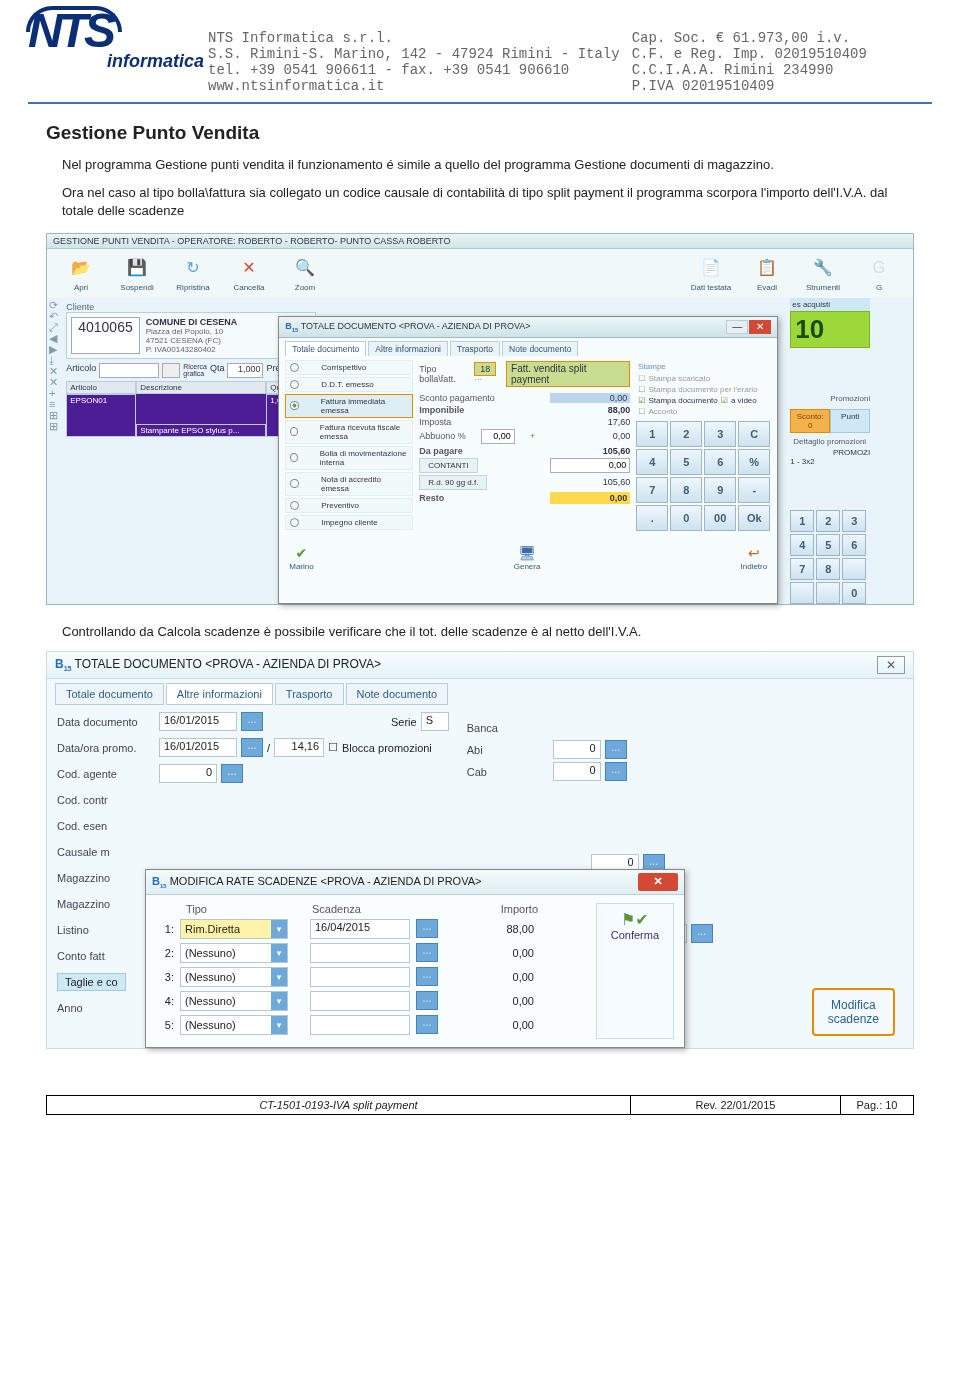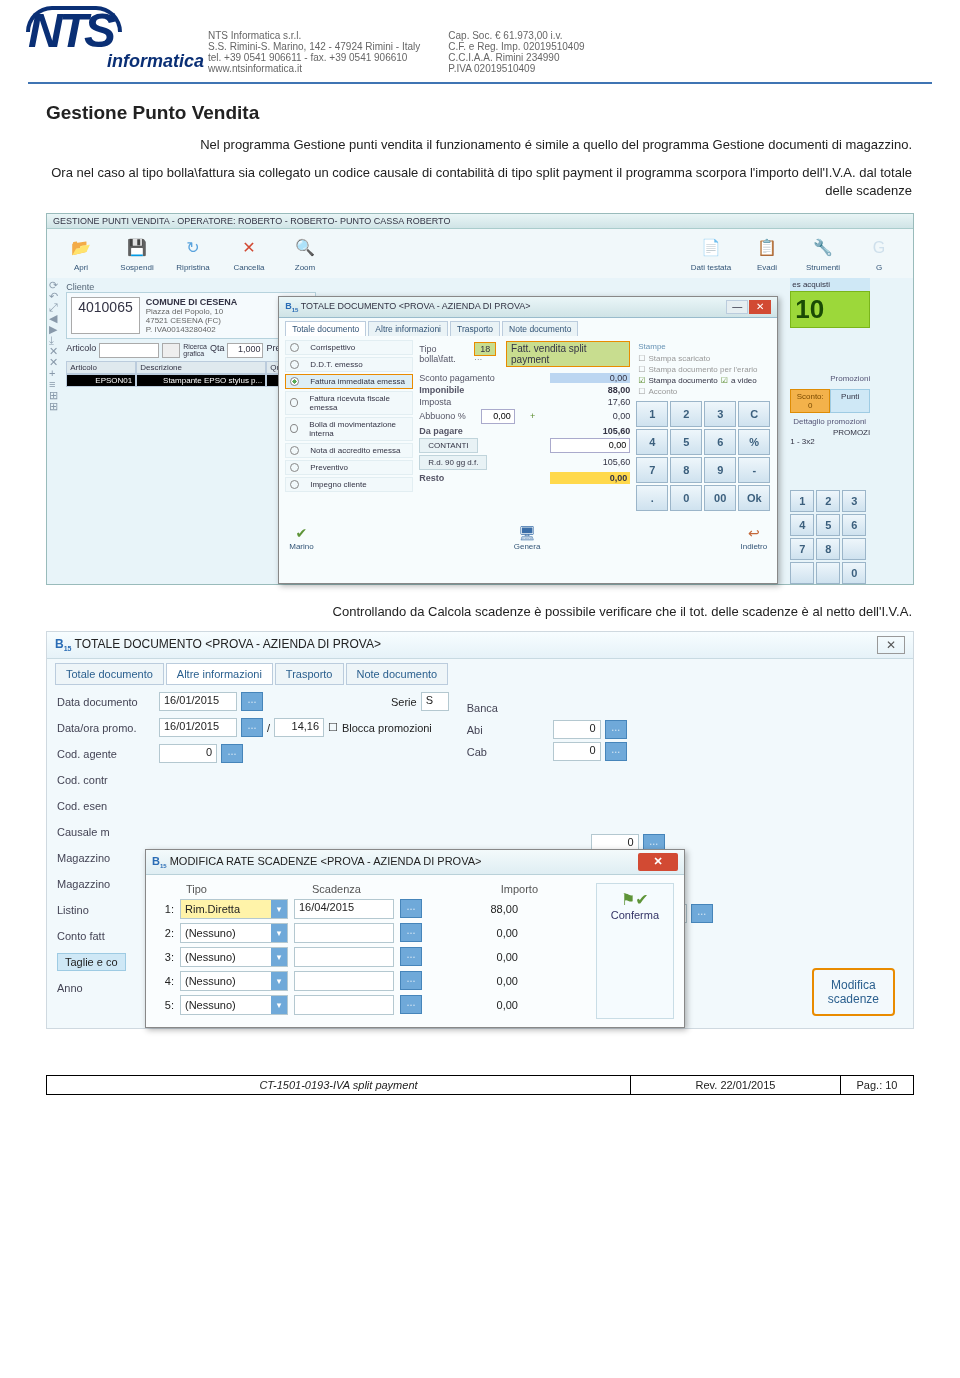--- a/index.html
+++ b/index.html
@@ -10,61 +10,61 @@
   .page { padding: 0 0 0 0; }
   
   .hdr { display:flex; padding: 12px 28px 4px 28px; }
   .logo-wrap { flex: 0 0 180px; }
   .logo { color:#0a2f75; font-style:italic; font-weight:bold; }
   .logo .big { font-size:48px; line-height:0.8; letter-spacing:-4px; }
   .logo .arc-t { display:inline-block; position:relative; }
   .logo .arc-t::before { content:""; position:absolute; top:-6px; left:-2px; width:88px; height:22px;
     border:4px solid #0a2f75; border-bottom:none; border-top-left-radius:40px; border-top-right-radius:40px; }
   .logo .sub { display:block; font-size:18px; text-align:right; padding-right:4px; }
-  .hdr-info { flex:1; display:flex; font-size:10px; color:#666; gap:28px; padding-top:18px; }
+  .hdr-info { flex:1; display:flex; font-size:14px; color:#666; gap:12px; padding-top:18px;font-family:Liberation Mono, monospace; }
   .hdr-info div { white-space:pre-line; }
   .hr { height:2px; background:#3f74b3; margin:4px 28px 18px; }
 
   
   .content { padding: 0 46px; }
   h2 { font-size:19px; margin:0 0 12px; }
-  p { font-size:13px; margin:0 2px 10px; line-height:1.4;text-align:right; }
+  p { font-size:13px; margin:0 16px 10px; line-height:1.4; }
 
   
   .ss1 { border:1px solid #9bb; margin:12px 0 18px; background:#e8f4f9; font-size:9px; color:#334; }
   .ss1 .titlebar { background:linear-gradient(#e9f5f6,#d0e4e6); border-bottom:1px solid #acc; padding:2px 6px; font-size:9px; }
   .ss1 .toolbar { display:flex; gap:4px; padding:6px 8px; background:#f1f8fa; align-items:center; }
   .tb-btn { display:flex; flex-direction:column; align-items:center; width:52px; gap:2px; }
   .tb-icn { width:26px; height:26px; border-radius:4px; display:flex; align-items:center; justify-content:center; font-size:16px; }
   .ss1 .leftcol { flex:1; padding:4px 6px; }
   .ss1 .sec-lbl { color:#567; font-size:9px; }
   .clientbox { background:#f5fafd; border:1px solid #b6d2dd; padding:4px; display:flex; gap:6px; margin-bottom:4px; }
   .cb-code { border:1px solid #aaa; background:#fff; padding:1px 6px; font-size:14px; }
   .cb-addr { font-size:8px; color:#666; }
   .artrow { display:flex; gap:3px; margin:3px 0; }
   .artrow .fld { border:1px solid #aaa; background:#fff; height:15px; }
   .grid { margin-top:3px; }
   .grid .gh { display:flex; background:#dfe9ee; }
   .grid .gh div, .grid .gr div { border:1px solid #bcd; padding:1px 3px; font-size:8px; }
   .grid .gr { display:flex; }
-  .grid .sel { background:#000000; color:#fff;text-align:right; }
+  .grid .sel { background:#4c1d95; color:#fff; }
   .leftbar { display:flex; flex-direction:column; gap:1px; padding:2px; }
   .leftbar span { color:#89a; font-size:11px; line-height:10px; }
 
   
   .dlg1 { position:relative; margin-left:-50px; margin-top:18px; width:500px; background:#f7fcfd; border:1px solid #888; box-shadow:2px 2px 6px rgba(0,0,0,.3); }
   .dlg1 .dt { background:linear-gradient(#eaf6f8,#cfe3e6); border-bottom:1px solid #9bc; padding:3px 6px; display:flex; align-items:center; justify-content:space-between; }
   .dlg1 .dt .cls { display:flex; gap:1px; }
   .dlg1 .dt .cls span { width:22px; height:14px; display:flex; align-items:center; justify-content:center; font-size:10px; }
   .dlg1 .tabs { display:flex; gap:2px; padding:3px 6px 0; font-size:8.5px; }
   .dlg1 .tab { padding:2px 6px; border:1px solid #bcd; border-bottom:none; background:#eaf3f6; color:#357; }
   .dlg1 .tab.act { background:#fff; }
   .dlg1 .dbody { display:flex; padding:4px 6px 8px; gap:4px; }
   .optcol { width:128px; display:flex; flex-direction:column; gap:2px; }
-  .opt { display:flex; gap:11px; align-items:center; background:#f2f9fb; border:1px solid #e2eef2; padding:2px 4px; font-size:8px; }
+  .opt { display:flex; gap:22px; align-items:center; background:#f2f9fb; border:1px solid #e2eef2; padding:2px 4px; font-size:8px; }
   .opt.sel { background:#ddeef5; border-color:#e98b00; }
   .radio { width:9px; height:9px; border-radius:50%; border:1px solid #888; display:inline-block; }
   .radio.on { background:radial-gradient(#5a5 0 40%, #fff 42%); }
   .midcol { width:215px; }
   .fr { display:flex; justify-content:space-between; align-items:center; padding:1px 2px; font-size:9px; }
   .fr .lbl { color:#556; }
   .fr input { border:1px solid #aac; height:15px; width:80px; text-align:right; font-size:9px; padding:0 3px; }
   .fr .val { width:80px; text-align:right; }
   .fr .blk { font-weight:bold; }
   .bt { border:1px solid #c0d4db; background:#e8f2f5; padding:2px 8px; font-size:8px; }
@@ -113,21 +113,21 @@
   .modal2 .mb { padding:8px 10px; }
   .modal2 .mh { display:flex; gap:6px; font-size:11px; color:#555; padding:0 0 4px 30px; }
   .modal2 .mh div:nth-child(1){width:120px;}
   .modal2 .mh div:nth-child(2){width:130px;}
   .modal2 .mh div:nth-child(3){width:90px; text-align:right;}
   .mrow { display:flex; align-items:center; gap:6px; margin-bottom:4px; }
   .mrow .n { width:18px; text-align:right; }
   .mrow select, .mrow .sel2 { border:1px solid #b4c8d0; background:#fff; height:20px; width:108px; padding:1px 4px; font-size:11px; display:flex; align-items:center; justify-content:space-between; }
   .sel2 .dd { width:16px; height:18px; background:#6fa9d9; color:#fff; display:flex; align-items:center; justify-content:center; margin:-1px -4px -1px 0; font-size:9px; }
   .mrow .sel2.hl { background:#fff3a9; }
-  .mrow .date { border:1px solid #b4c8d0; background:#fff; height:20px; width:100px; padding:1px 4px; font-size:11px; }
+  .mrow .date { border:1px solid #b4c8d0; background:#fff; height:20px; width:100px; padding:1px 4px; font-size:11px;margin-left:16px; }
   .mrow .amt { width:90px; text-align:right; font-size:11px; }
   .confer { margin-left:18px; display:flex; flex-direction:column; align-items:center; border:1px solid #c9dde6; background:#f5fbfe; padding:6px 14px; font-size:11px; color:#336; }
   .confer .icc { font-size:16px; color:#5e9438; }
   .modscad { position:absolute; right:18px; bottom:12px; border:2px solid #e98b00; border-radius:4px; background:#f3f9fc; padding:8px 14px; color:#2a5f8e; font-size:12px; text-align:center; white-space:pre-line; }
   .underlay-col { padding-top:6px; }
   .underlay-col .row { display:flex; align-items:center; gap:4px; height:24px; }
   .underlay-col .lab { color:#445; width:82px; }
   .tabsel { background:#cfe8f6; border:1px solid #9ecbe3; padding:2px 7px; font-size:11px; display:inline-block; }
 
   
@@ -246,21 +246,21 @@
                 <span>Prezzo</span>
               </div>
               <div class="grid">
                 <div class="gh" id="gh1">
                     <div style="width: 70px;">Articolo</div>
                     <div style="width: 130px;">Descrizione</div>
                     <div style="width: 50px;">Quantità</div>
                   </div>
                 <div class="gr sel" id="gr1">
                     <div style="width: 70px;">EPSON01</div>
-                    <div style="width: 130px;">Stampante EPSO stylus p...</div>
+                    <div style="width: 130px; margin-top: 30px;">Stampante EPSO stylus p...</div>
                     <div style="width: 50px;">1,000</div>
                   </div>
               </div>
             </div>
 
             <div class="dlg1">
               <div class="dt">
                 <span>
                   <span style="color:#2a6cb5;font-weight:bold;">B<sub style="font-size:6px;">15</sub></span>
                   <span>TOTALE DOCUMENTO &lt;PROVA - AZIENDA DI PROVA&gt;</span>

